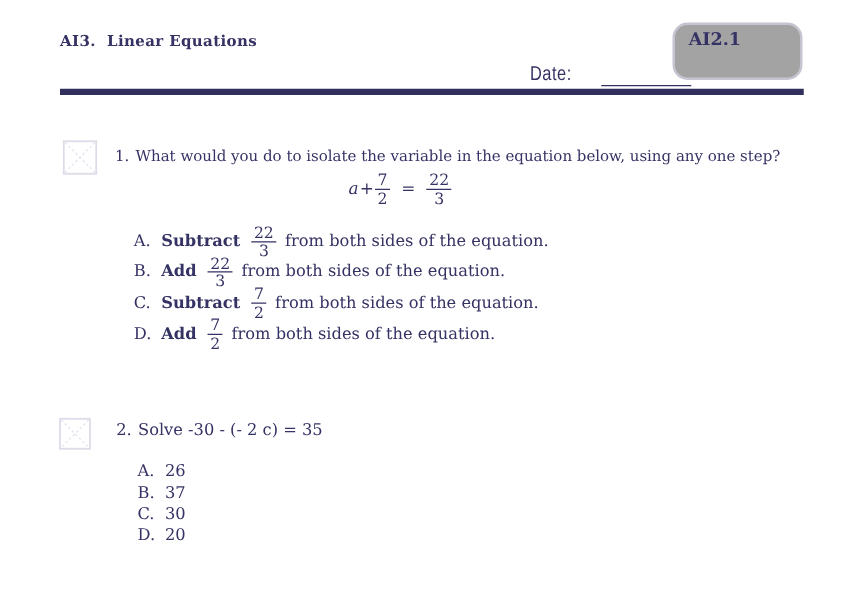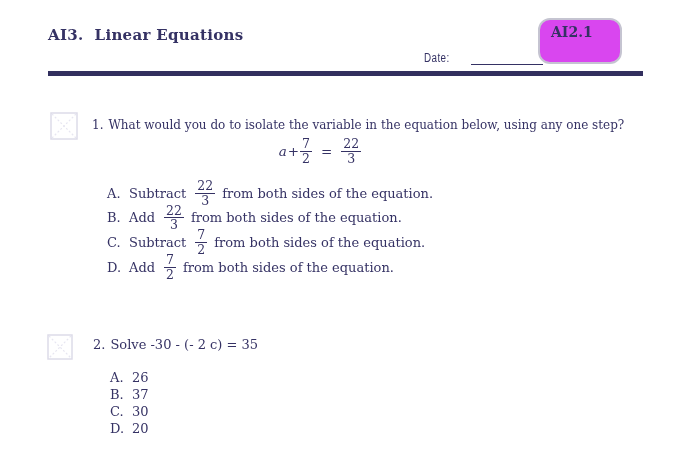--- a/index.html
+++ b/index.html
@@ -14,31 +14,31 @@
     font-family: "DejaVu Serif", serif;
     color: #353264;
     overflow: hidden;
   }
 
   
   .page-title {
     position: absolute;
     left: 48px;
     top: 26px;
-    font-size: 15px;
+    font-size: 12px;
     font-weight: bold;
     white-space: pre;
     letter-spacing: 0.3px;
   }
   .date-row {
     position: absolute;
     left: 424px;
     top: 51px;
     font-family: "Liberation Sans", sans-serif;
-    font-size: 12px;
+    font-size: 16px;
     color: #353264;
     display: flex;
     align-items: flex-end;
     text-align: center;
   }
   .date-label {
     transform: scaleX(0.82);
     transform-origin: left bottom;
     letter-spacing: 0.5px;
   }
@@ -46,25 +46,25 @@
     display: inline-block;
     width: 72px;
     border-bottom: 1.5px solid #353264;
     height: 12px;
     margin-left: 16px;
   }
   .badge {
     position: absolute;
     left: 538px;
     top: 18px;
-    width: 84px;
+    width: 104px;
     height: 46px;
     border: 2px solid #c5c4d1;
     border-radius: 12px;
-    background: #d946ef;
+    background: #a3a3a3;
     box-sizing: border-box;
     padding: 4px 16px 0 11px;
     font-size: 14px;
     font-weight: bold;
     line-height: 17px;
   }
   .rule {
     position: absolute;
     left: 48px;
     top: 71px;
@@ -120,21 +120,21 @@
     top: 181px;
   }
   .choice-row {
     display: flex;
     align-items: center;
     height: 24.6px;
     font-size: 13px;
     white-space: nowrap;
   }
   .choice-row .letter { width: 22px; }
-  .choice-row .pre { margin-right: 9px; }
+  .choice-row .pre { margin-right: 9px; font-weight: bold; }
   .choice-row .frac { margin-right: 7px; }
 
   
   .q2-prompt {
     position: absolute;
     left: 93px;
     top: 337px;
     font-size: 13px;
     white-space: nowrap;
   }

